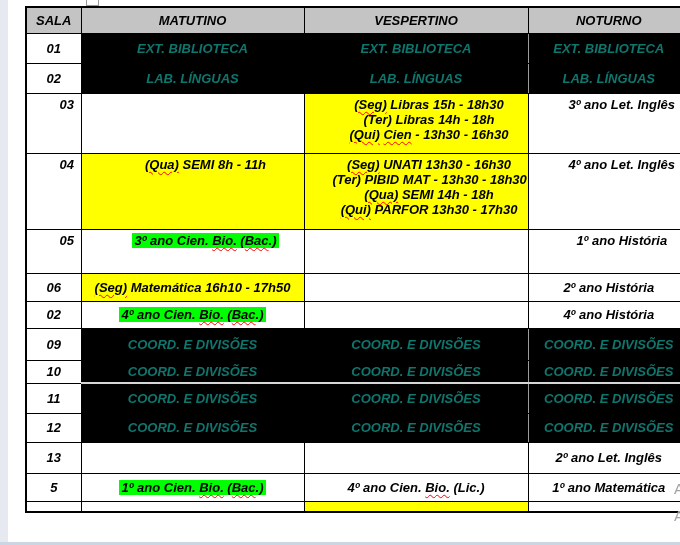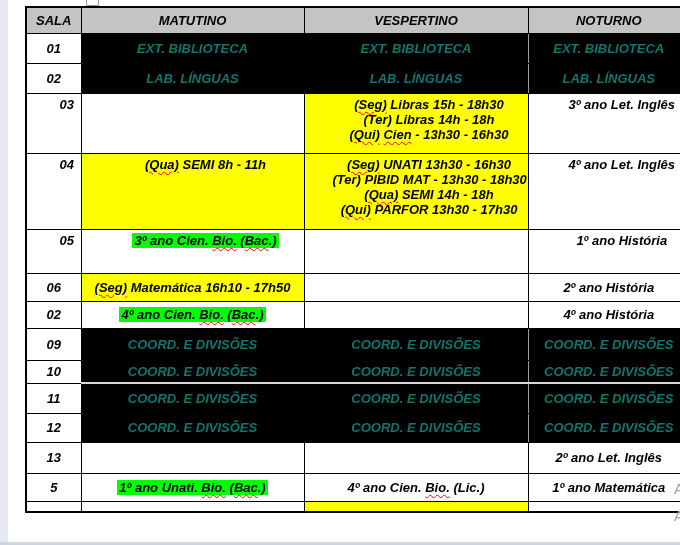--- a/index.html
+++ b/index.html
@@ -206,21 +206,21 @@
         <td>13</td>
         <td></td>
         <td></td>
         <td>
           <span class="line"><span>2º ano Let. Inglês</span></span>
         </td>
       </tr>
       <tr style="height: 28px;">
         <td>5</td>
         <td>
-          <span class="line"><span class="hl-green"><span>1º ano Unati. </span><span class="sq">Bio.</span><span> (</span><span class="sq">Bac</span><span>.)</span></span></span>
+          <span class="line"><span class="hl-green"><span>1º ano Cien. </span><span class="sq">Bio.</span><span> (</span><span class="sq">Bac</span><span>.)</span></span></span>
         </td>
         <td>
           <span class="line"><span>4º ano Cien. </span><span class="sq">Bio.</span><span> (Lic.)</span></span>
         </td>
         <td>
           <span class="line"><span>1º ano Matemática</span></span>
         </td>
       </tr>
       <tr style="height: 11px;">
         <td></td>

